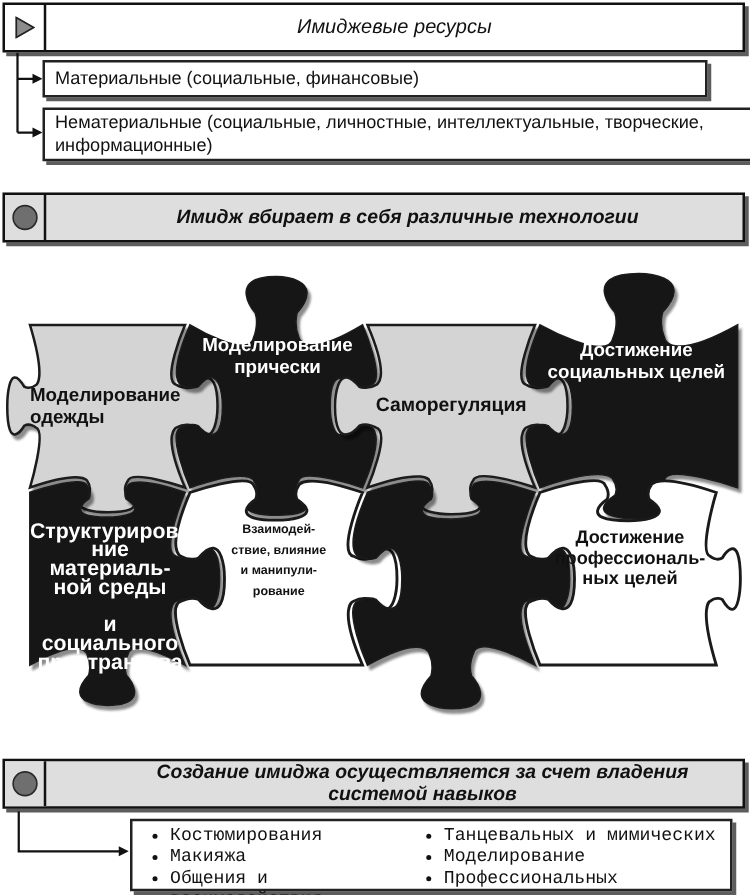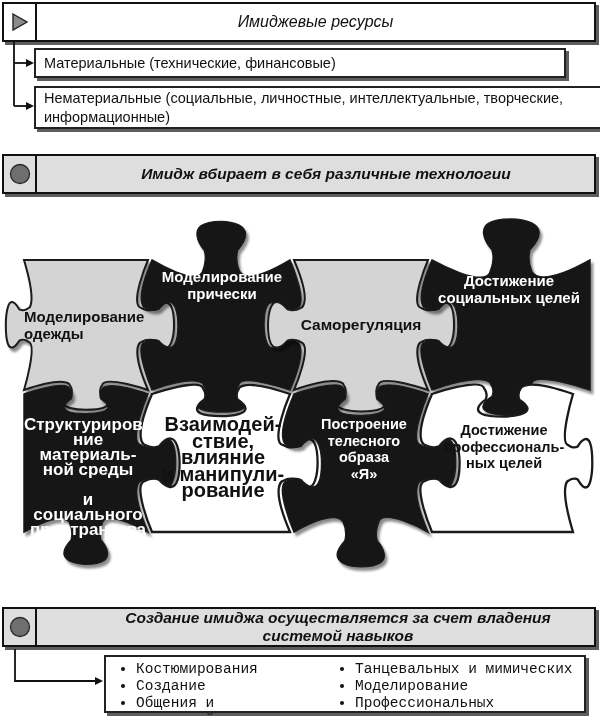--- a/index.html
+++ b/index.html
@@ -40,21 +40,21 @@
   #puzzle{position:absolute;left:0;top:196px;width:600px;height:400px;}
   #puzzle svg{position:absolute;left:0;top:0;}
   .piece-label{position:absolute;font-weight:bold;white-space:pre-line;font-size:15px;line-height:17px;}
   .lab-dark{color:#fff;}
   .lab-light{color:#111;}
   .pl1{left:24px;top:112px;width:130px;text-align:left;}
   .pl2{left:152px;top:72px;width:140px;text-align:center;}
   .pl3{left:288px;top:120px;width:146px;text-align:center;font-size:15.5px;}
   .pl4{left:424px;top:76px;width:170px;text-align:center;}
   .pl5{left:24px;top:221px;width:128px;text-align:center;font-size:17px;line-height:15px;}
-  .pl6{left:152px;top:220px;width:142px;text-align:center;font-size:20px;line-height:16.5px;}
+  .pl6{left:152px;top:220px;width:142px;text-align:center;font-size:10px;line-height:16.5px;}
   .pl7{left:296px;top:220px;width:136px;text-align:center;font-size:14.5px;line-height:16.5px;}
   .pl8{left:430px;top:226px;width:148px;text-align:center;font-size:14.5px;line-height:16.5px;}
 </style>
 </head>
 <body>
 
 <div class="hdr" id="sec1-header">
   <div class="icon-cell">
     <svg width="16" height="18" viewBox="0 0 16 18">
       <polygon points="1,1 15,9 1,17" fill="#8c8c8c" stroke="#222" stroke-width="1.4"></polygon>
@@ -65,21 +65,21 @@
 
 <svg id="connector-top" class="connector" width="44" height="70">
   <path d="M14,0 L14,64" stroke="#111" stroke-width="1.8" fill="none"></path>
   <path d="M14,21 L27,21" stroke="#111" stroke-width="1.8" fill="none"></path>
   <polygon points="26,17 34,21 26,25" fill="#111"></polygon>
   <path d="M14,64 L27,64" stroke="#111" stroke-width="1.8" fill="none"></path>
   <polygon points="26,60 34,64 26,68" fill="#111"></polygon>
 </svg>
 
 <div class="wbox" id="box1">
-  <span>Материальные (технические, финансовые)</span>
+  <span>Материальные (социальные, финансовые)</span>
 </div>
 <div class="wbox" id="box2">
   <span>Нематериальные (социальные, личностные, интеллектуальные, творческие, информационные)</span>
 </div>
 
 <div class="hdr gray" id="sec2-header">
   <div class="icon-cell">
     <svg width="22" height="22" viewBox="0 0 22 22">
       <circle cx="11" cy="11" r="9.5" fill="#6f6f6f" stroke="#2a2a2a" stroke-width="1.3"></circle>
     </svg>
@@ -116,24 +116,20 @@
 ние материаль-
 ной среды
 
 и
 социального
 пространства</div>
   <div class="piece-label pl6 lab-light">Взаимодей-
 ствие, влияние
 и манипули-
 рование</div>
-  <div class="piece-label pl7 lab-dark">Построение
-телесного
-образа
-«Я»</div>
   <div class="piece-label pl8 lab-light">Достижение
 профессиональ-
 ных целей</div>
 </div>
 
 <div class="hdr gray" id="sec3-header">
   <div class="icon-cell">
     <svg width="22" height="22" viewBox="0 0 22 22">
       <circle cx="11" cy="11" r="9.5" fill="#6f6f6f" stroke="#2a2a2a" stroke-width="1.3"></circle>
     </svg>
@@ -143,21 +139,21 @@
 
 <svg id="connector-bottom" class="connector" width="110" height="42">
   <path d="M15,0 L15,32 L96,32" stroke="#111" stroke-width="1.8" fill="none"></path>
   <polygon points="95,28 103,32 95,36" fill="#111"></polygon>
 </svg>
 
 <div class="wbox" id="box3">
   <div class="col left">
     <ul>
       <li>Костюмирования</li>
-      <li>Создание</li>
+      <li>Макияжа</li>
       <li>Общения и взаимодействия</li>
     </ul>
   </div>
   <div class="col right">
     <ul>
       <li>Танцевальных и мимических</li>
       <li>Моделирование</li>
       <li>Профессиональных</li>
     </ul>
   </div>

